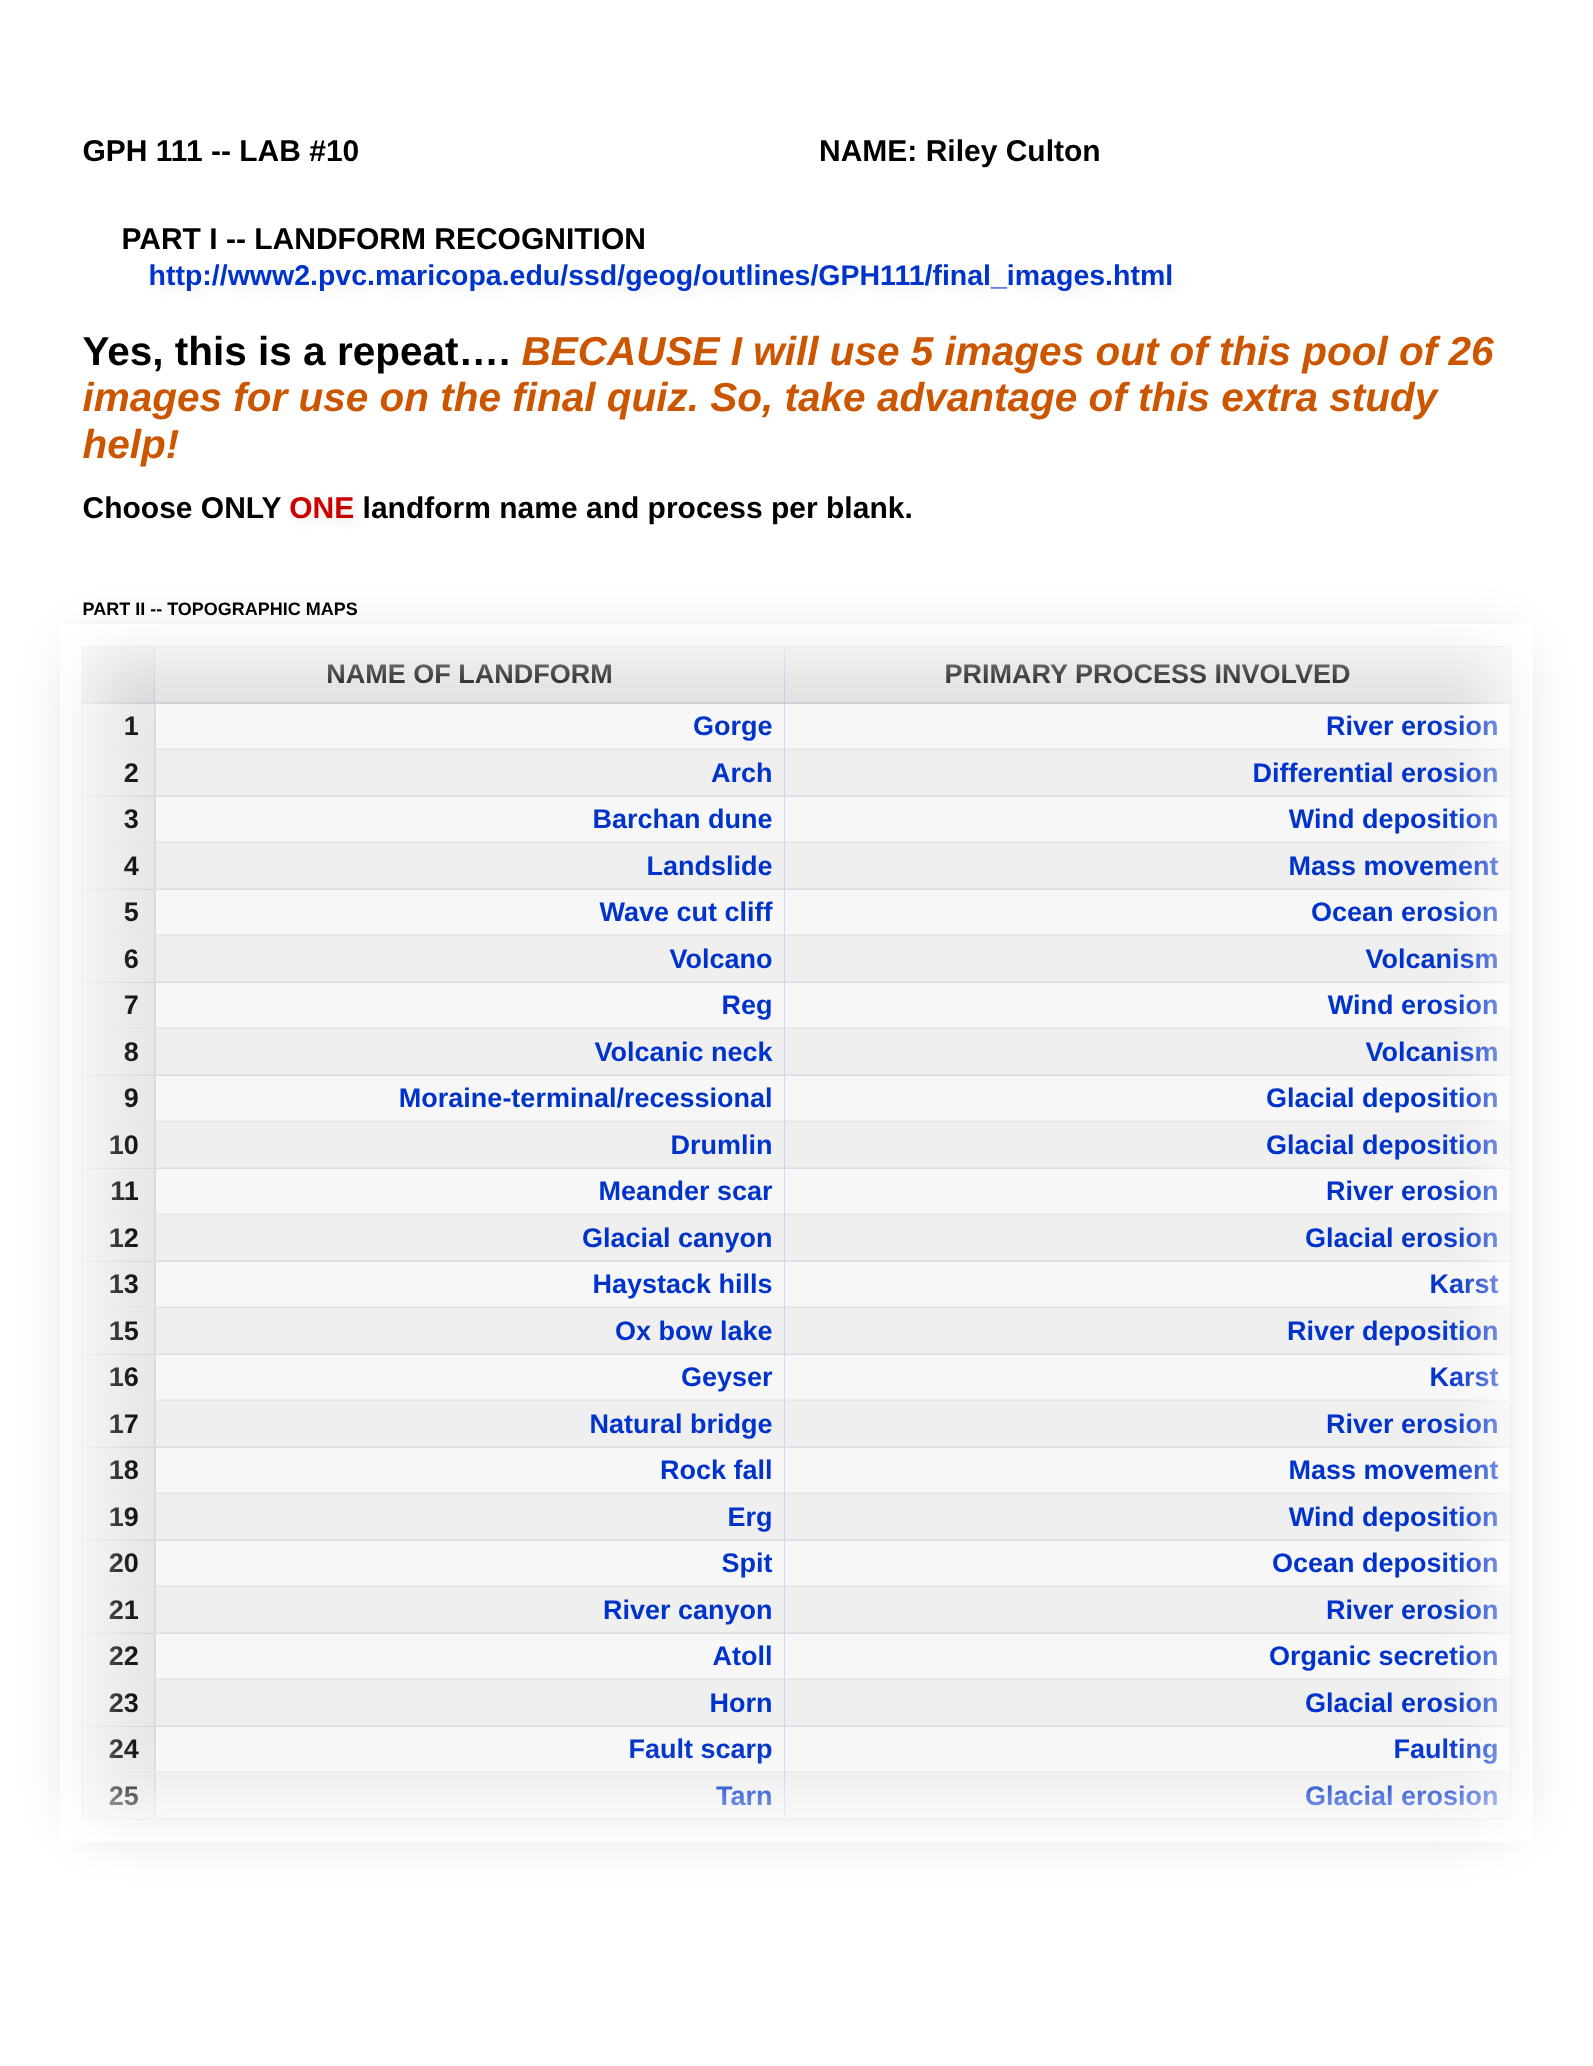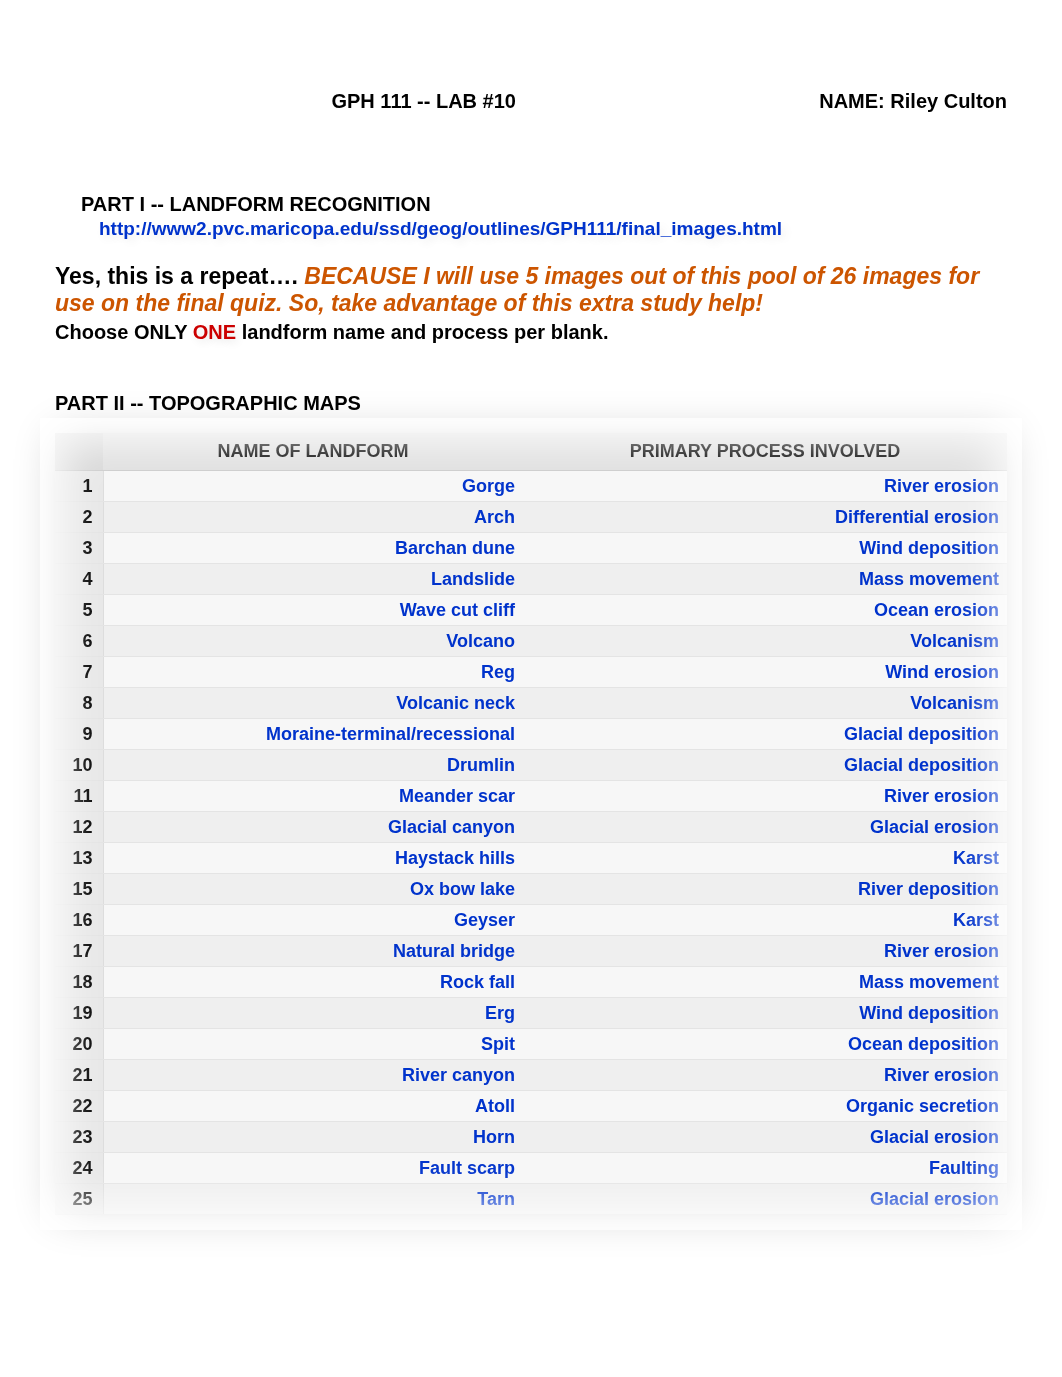--- a/index.html
+++ b/index.html
@@ -8,22 +8,21 @@
       box-sizing: border-box;
     }
     body {
       background: #fff;
       font-family: Arial, Helvetica, sans-serif;
       padding: 90px 55px 60px 55px;
       width: 1062px;
     }
     .header-row {
       display: flex;
-      margin-bottom: 80px;
-      text-align: right;
+      margin-bottom: 36px;
     }
     .lab-title {
       font-weight: bold;
       font-size: 20px;
       color: #000;
       flex: 1;
     }
     .name-field {
       font-weight: bold;
       font-size: 20px;
@@ -40,22 +39,22 @@
     }
     .url-line {
       font-weight: bold;
       font-size: 19px;
       color: #0033cc;
       margin-left: 44px;
       margin-bottom: 23px;
       text-shadow: 4px 4px 10px rgba(0,0,0,0.08);
     }
     .repeat-line {
-      font-size: 23px;
-      margin-bottom: 4px;
+      font-size: 27px;
+      margin-bottom: 16px;
     }
     .repeat-black {
       font-weight: bold;
       color: #000;
     }
     .repeat-orange {
       font-weight: bold;
       font-style: italic;
       color: #cc5500;
     }
@@ -64,21 +63,21 @@
       font-size: 20px;
       color: #000;
       margin-bottom: 48px;
     }
     .one-red {
       color: #cc0000;
       text-shadow: 3px 3px 8px rgba(0,0,0,0.1);
     }
     .part2-title {
       font-weight: bold;
-      font-size: 20px;
+      font-size: 12px;
       color: #000;
       margin-bottom: 18px;
     }
     .table-wrap {
       position: relative;
       filter: blur(0.3px);
       box-shadow: 0 0 40px rgba(0,0,0,0.2);
     }
     .table-wrap::before {
       content: "";

